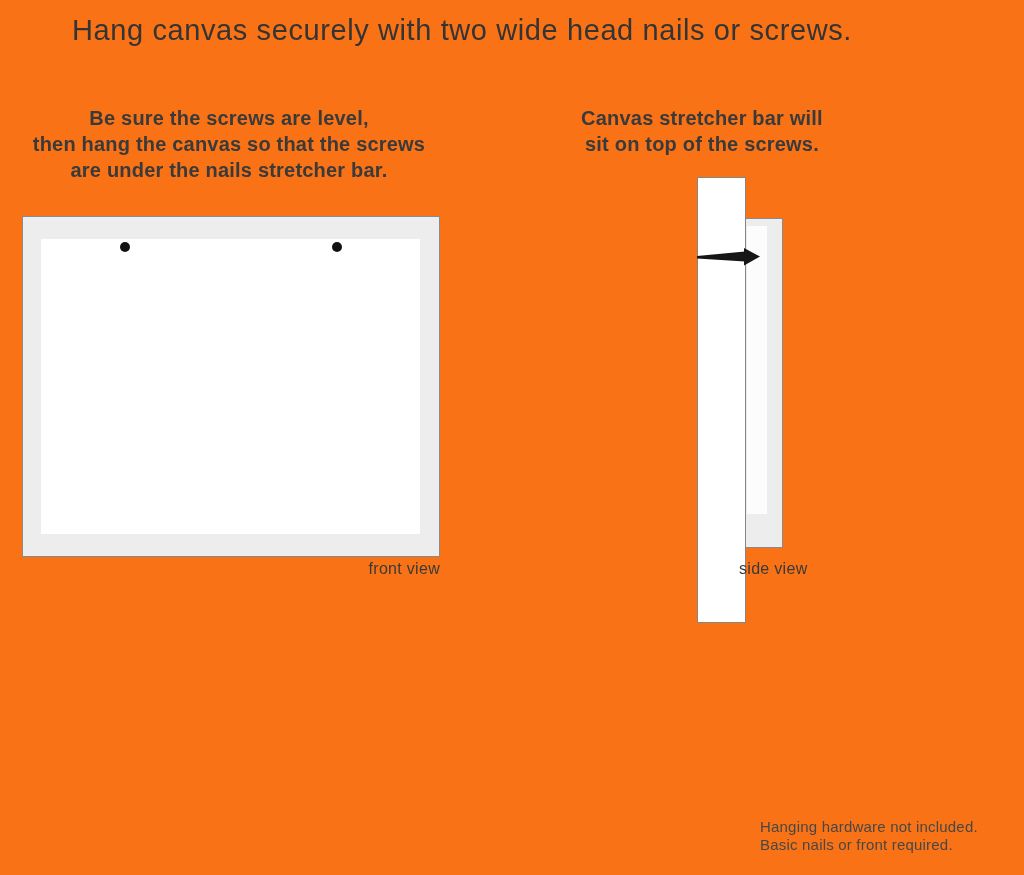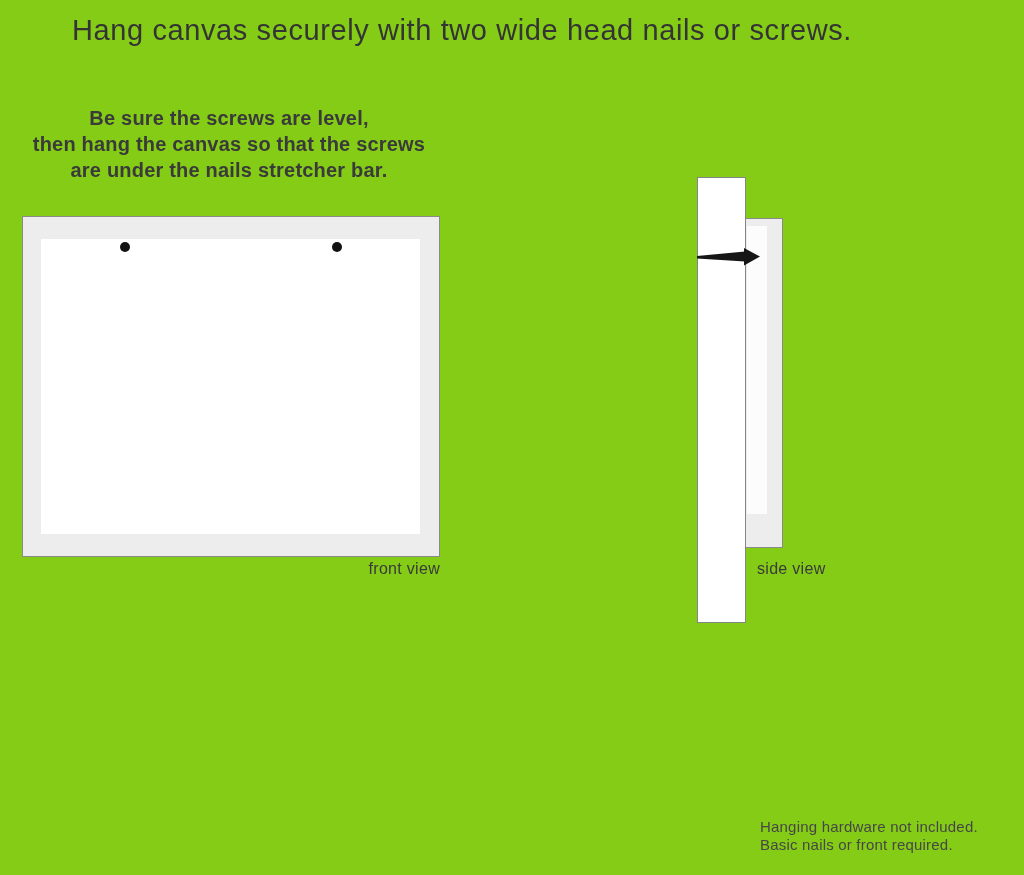--- a/index.html
+++ b/index.html
@@ -4,21 +4,21 @@
 <style>
   html, body {
     margin: 0;
     padding: 0;
     background: #ffffff;
   }
   #stage {
     position: relative;
     width: 1024px;
     height: 875px;
-    background: #84cc16;
+    background: #f97316;
     font-family: "Liberation Sans", "DejaVu Sans", sans-serif;
     color: #3a3a3a;
     overflow: hidden;
   }
   .abs { position: absolute; }
 
   .page-title {
     top: 14px;
     left: 0;
     width: 924px;
@@ -83,21 +83,21 @@
     white-space: nowrap;
   }
   .front-view-label {
     top: 560px;
     left: 240px;
     width: 200px;
     text-align: right;
   }
   .side-view-label {
     top: 560px;
-    left: 757px;
+    left: 739px;
     text-align: right;
   }
 
   
   .side-canvas {
     left: 745px;
     top: 218px;
     width: 36px;
     height: 328px;
     background: #ededed;
@@ -142,20 +142,24 @@
 <div id="stage">
 
   <div class="abs page-title">Hang canvas securely with two wide head nails or screws.</div>
 
   <div class="abs instruction instruction-left">
     <div>Be sure the screws are level,</div>
     <div>then hang the canvas so that the screws</div>
     <div>are under the nails stretcher bar.</div>
   </div>
 
+  <div class="abs instruction instruction-right">
+    <div>Canvas stretcher bar will</div>
+    <div>sit on top of the screws.</div>
+  </div>
 
   <div class="abs front-canvas">
     <div class="front-canvas-inner"></div>
     <div class="screw-dot left"></div>
     <div class="screw-dot right"></div>
   </div>
 
   <div class="abs view-label front-view-label">front view</div>
 
   <div class="abs side-canvas">

